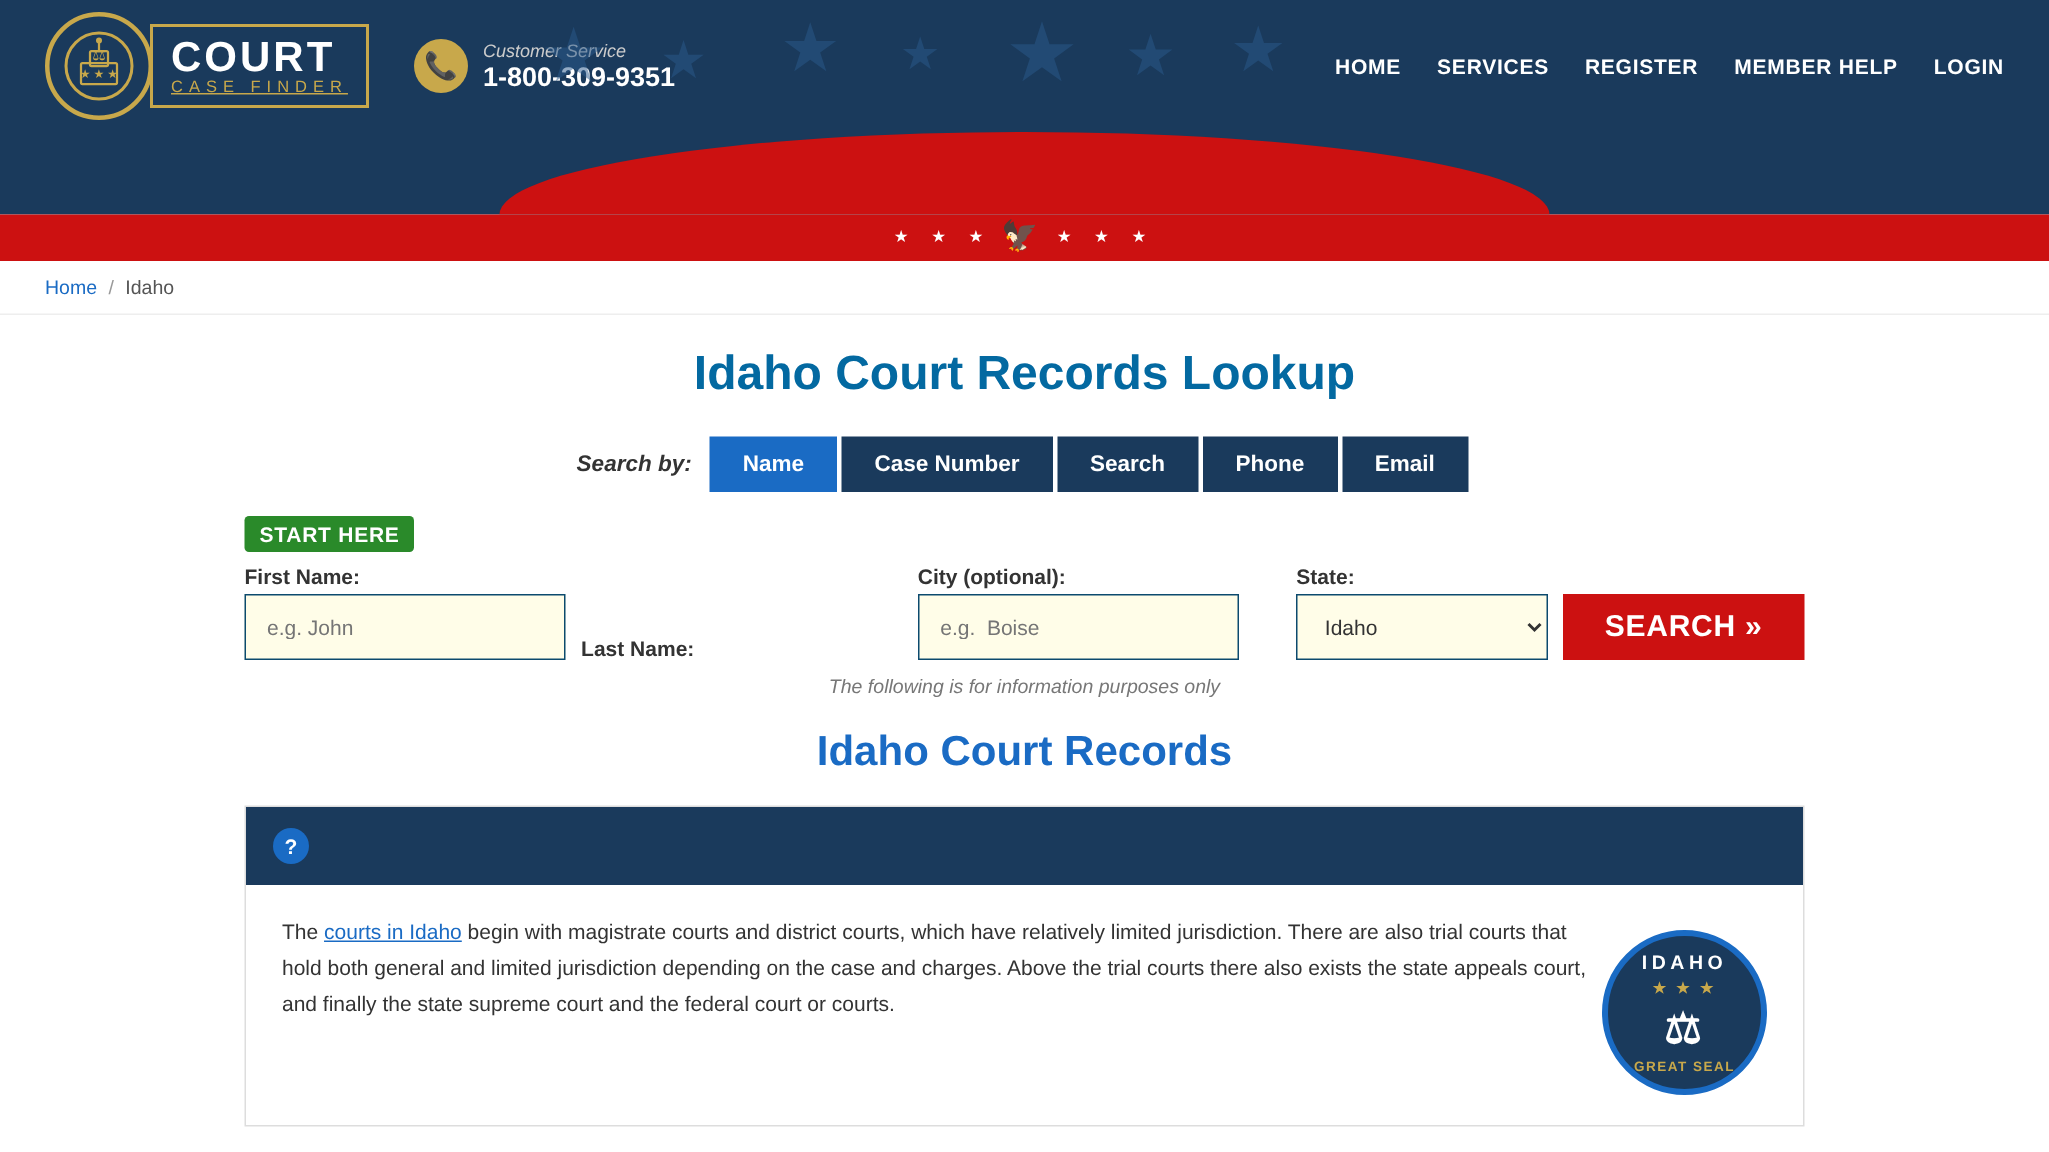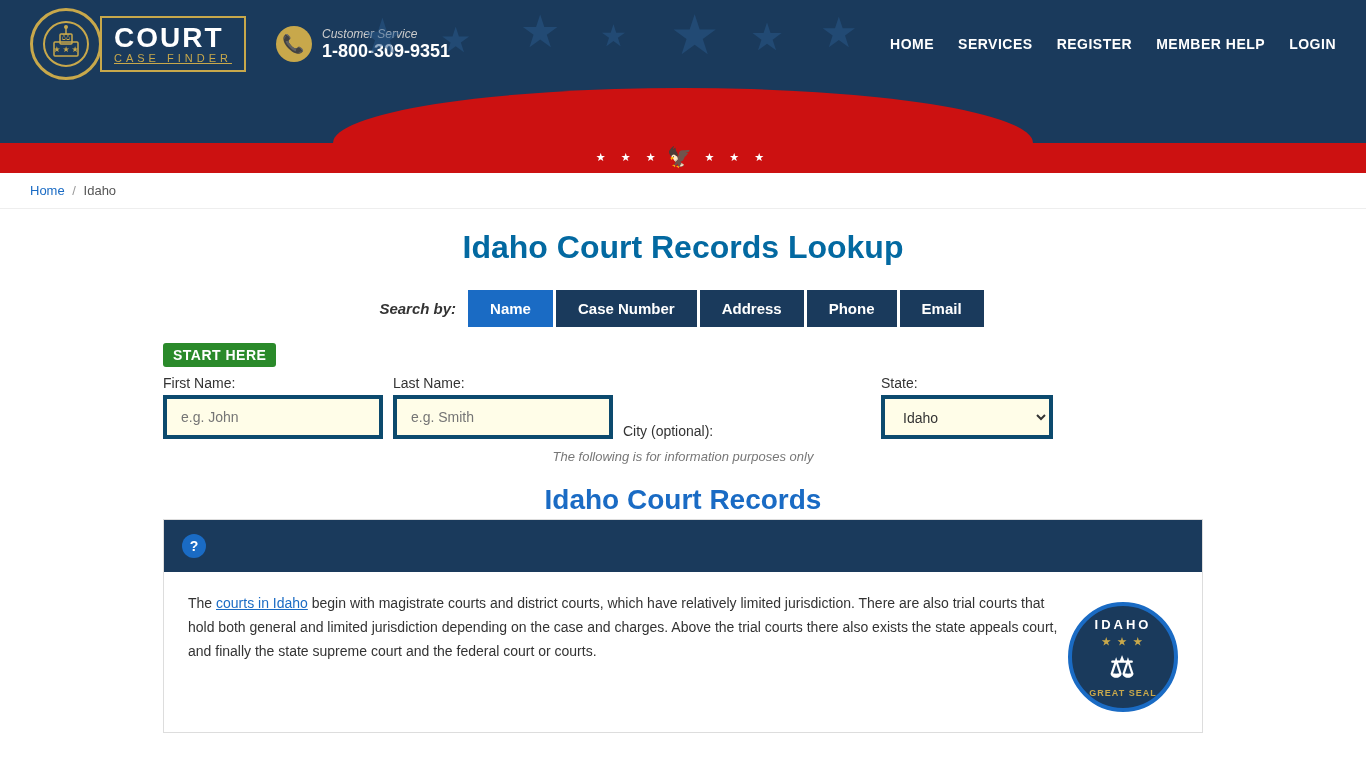--- a/index.html
+++ b/index.html
@@ -211,27 +211,27 @@
       gap: 10px;
       margin-bottom: 6px;
       align-items: flex-end;
     }
     .form-group {
       display: flex;
       flex-direction: column;
       gap: 4px;
     }
     .form-group label {
-      font-weight: normal;
+      font-weight: bold;
       font-size: 14px;
       color: #333;
     }
     .form-group input, .form-group select {
       padding: 10px 14px;
-      border: 4px solid #0c4a6e;
+      border: 1px solid #0c4a6e;
       background: #fffde8;
       font-size: 14px;
       color: #999;
       height: 44px;
     }
     .form-group.first-name { width: 220px; }
     .form-group.last-name { width: 220px; }
     .form-group.city { width: 220px; }
     .form-group.state-sel { width: 200px; padding-left: 28px; }
     .form-group select {
@@ -260,21 +260,21 @@
       margin-top: 8px;
       margin-bottom: 20px;
     }
 
     
     .section-title {
       text-align: center;
       color: #1a6bc4;
       font-size: 28px;
       font-weight: bold;
-      margin-bottom: 3px;
+      margin-bottom: 20px;
     }
 
     
     .accordion {
       border: 1px solid #ddd;
       margin-bottom: 0;
     }
     .accordion-header {
       background: #1a3a5c;
       color: #fff;
@@ -434,50 +434,51 @@
 </div>
 
 <div class="main-content">
   <h1 class="page-title">Idaho Court Records Lookup</h1>
 
   
   <div class="search-by-row">
     <span class="search-by-label">Search by:</span>
     <button class="search-tab active">Name</button>
     <button class="search-tab">Case Number</button>
-    <button class="search-tab">Address</button>
+    <button class="search-tab">Search</button>
     <button class="search-tab">Phone</button>
     <button class="search-tab">Email</button>
   </div>
 
   
   <div class="start-here">START HERE</div>
 
   
   <div class="search-form">
     <div class="form-labels-row">
       <div class="form-group first-name">
         <label>First Name:</label>
         <input type="text" placeholder="e.g. John" style="">
       </div>
       <div class="form-group last-name">
         <label>Last Name:</label>
-        <input type="text" placeholder="e.g. Smith" style="">
       </div>
       <div class="form-group city">
         <label>City (optional):</label>
+        <input type="text" placeholder="e.g.  Boise" style="">
       </div>
       <div class="form-group state-sel">
         <label>State:</label>
         <select>
           <option value="Idaho">Idaho</option>
           <option value="Alabama">Alabama</option>
           <option value="Alaska">Alaska</option>
         </select>
       </div>
+      <button class="search-btn">SEARCH »</button>
     </div>
   </div>
 
   
   <p class="info-note">The following is for information purposes only</p>
 
   
   <h2 class="section-title">Idaho Court Records</h2>
 
   

